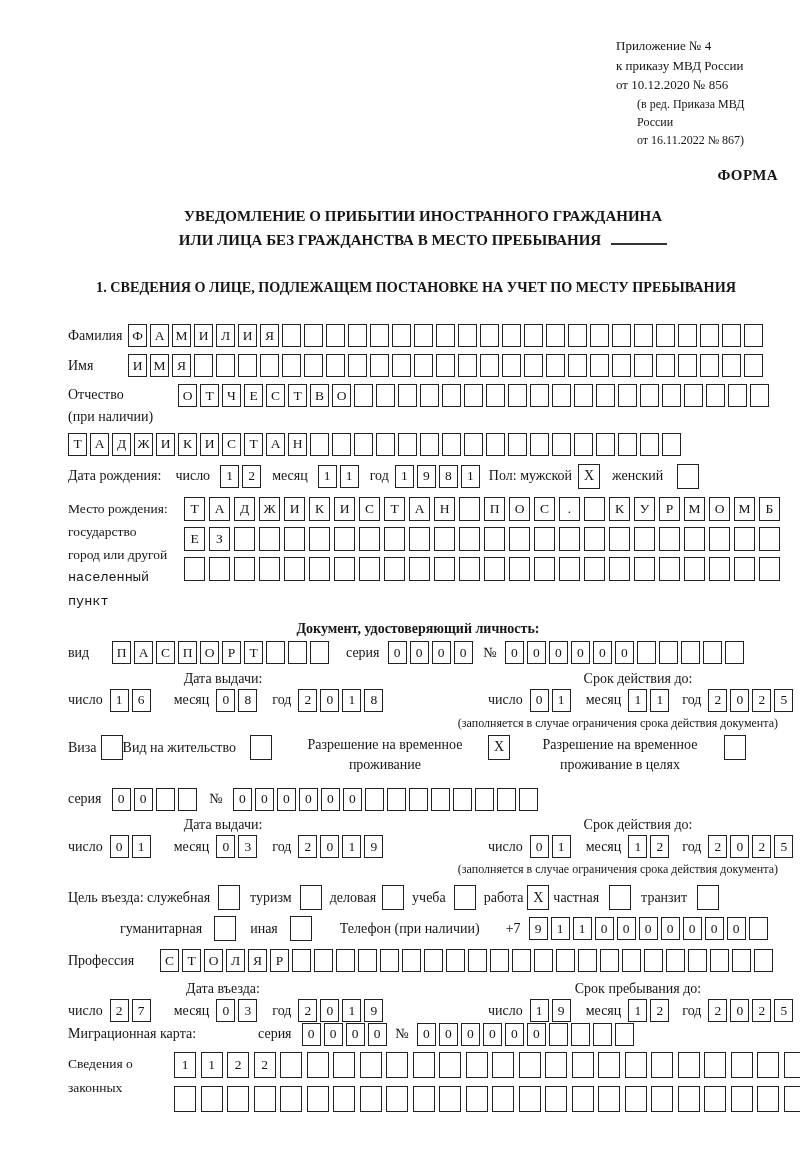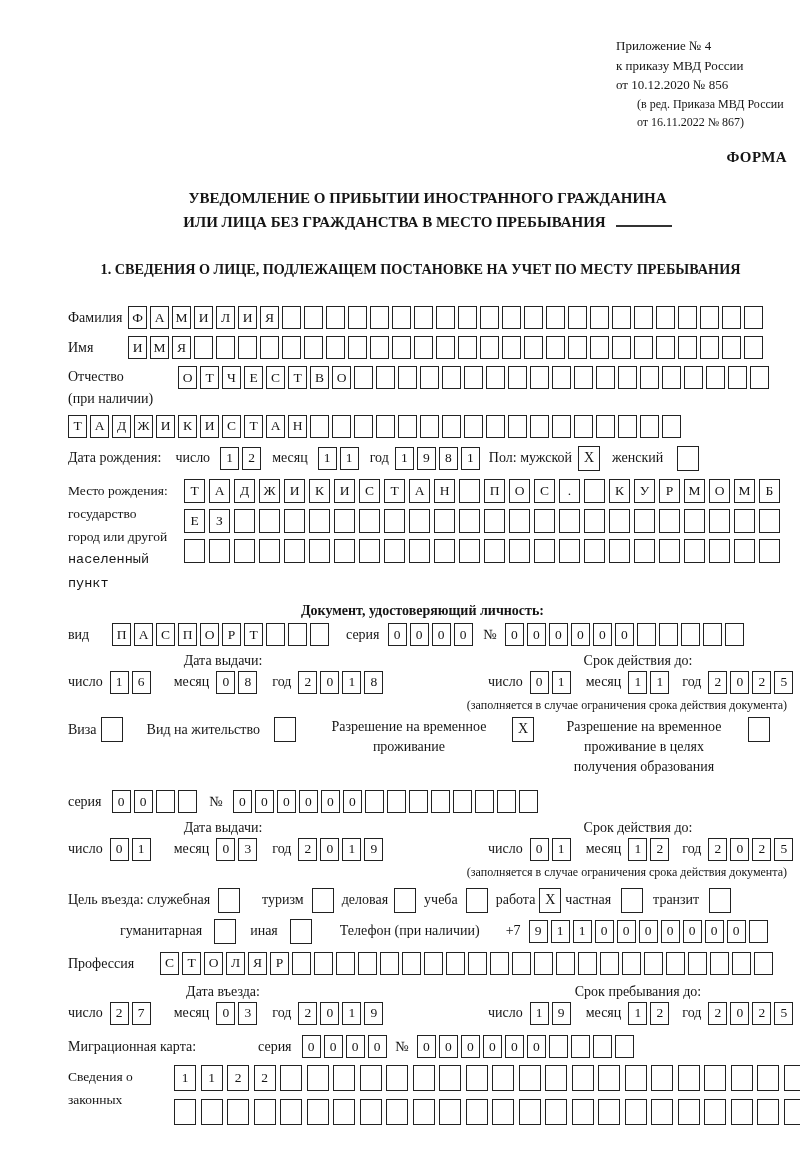--- a/index.html
+++ b/index.html
@@ -1,19 +1,19 @@
 <!DOCTYPE html>
 <html><head>
 <meta charset="utf-8">
 <style>
   html,body{margin:0;padding:0;background:#ffffff;}
   .page{
     width:800px;height:1163px;background:#fff;color:#151515;
     font-family:"Liberation Serif","DejaVu Serif",serif;
-    box-sizing:border-box;padding:36px 13px 0 68px;overflow:hidden;position:relative;
+    box-sizing:border-box;padding:36px 22px 0 68px;overflow:hidden;position:relative;
   }
   
   .ref{margin-left:548px;font-size:13px;line-height:1.5;}
   .ref .small{font-size:12px;margin-left:21px;}
   .forma{text-align:right;font-weight:bold;font-size:15px;margin-top:18px;letter-spacing:.4px;}
   .title{text-align:center;font-weight:bold;font-size:15px;margin-top:20px;line-height:1.65;}
   .blank-line{display:inline-block;width:56px;border-bottom:2px solid #333;height:.9em;margin-left:10px;}
   .sec{font-weight:bold;font-size:14.2px;text-align:center;margin-top:26px;white-space:nowrap;margin-left:-14px;}
   
   .row{display:flex;align-items:flex-start;}
@@ -31,21 +31,21 @@
   .dates-col-l{width:420px;flex:none;}
   .dates-col-r{flex:none;}
   .dates-head{font-size:14px;text-align:center;width:310px;}
   .dates-head.r{width:300px;}
   .drow{display:flex;align-items:center;margin-top:2px;}
   .drow .t{font-size:14px;margin:0 7px 0 0;}
   .note{font-size:12px;text-align:right;margin-top:4px;}
   .intro{font-size:14px;line-height:1.75;margin-top:10px;}
   .ctr{text-align:center;font-size:14px;line-height:1.45;}
   .bold-center{font-weight:bold;font-size:14px;text-align:center;margin-top:8px;margin-left:-10px;}
-  .mt4{margin-top:4px;}.mt6{margin-top:6px;}.mt8{margin-top:8px;}.mt10{margin-top:10px;}.mt12{margin-top:12px;}
+  .mt4{margin-top:4px;}.mt6{margin-top:6px;}.mt8{margin-top:8px;}.mt10{margin-top:0;}.mt12{margin-top:12px;}
 </style>
 </head>
 <body>
 
 <div class="page">
 
   <div class="ref">
     <div>Приложение № 4</div>
     <div>к приказу МВД России</div>
     <div>от 10.12.2020 № 856</div>
@@ -405,35 +405,34 @@
     </div>
   </div>
   <div class="note">(заполняется в случае ограничения срока действия документа)</div>
 
 
   <div class="row mt4">
     <span class="lbl" style="line-height:25px;">Виза</span>
     <span class="cells" style="margin-left:4px;">
         <span class="cell cb"></span>
       </span>
-    <span class="lbl" style="line-height:25px;margin-left:24px;text-align:right;">Вид на жительство</span>
+    <span class="lbl" style="line-height:25px;margin-left:0;text-align:right;">Вид на жительство</span>
     <span class="cells" style="margin-left:14px;">
         <span class="cell cb"></span>
       </span>
     <span class="ctr" style="width:190px;margin-left:18px;">
       <span style="display:block;">Разрешение на временное</span>
       <span style="display:block;">проживание</span>
     </span>
     <span class="cells" style="margin-left:8px;">
         <span class="cell cb">X</span>
       </span>
     <span class="ctr" style="width:192px;margin-left:14px;">
       <span style="display:block;">Разрешение на временное</span>
       <span style="display:block;">проживание в целях</span>
-      <span style="display:block;">получения образования</span>
     </span>
     <span class="cells" style="margin-left:8px;">
         <span class="cell cb"></span>
       </span>
   </div>
 
   <div class="row mt12" style="align-items:center;">
     <span class="lbl" style="margin-right:10px;">серия</span>
     <span class="cells">
         <span class="cell">0</span>
@@ -506,21 +505,21 @@
       </div>
     </div>
   </div>
   <div class="note">(заполняется в случае ограничения срока действия документа)</div>
 
   <div class="row mt8" style="align-items:center;">
     <span class="lbl">Цель въезда: служебная</span>
     <span class="cells" style="margin-left:8px;">
         <span class="cell cb"></span>
       </span>
-    <span class="lbl" style="margin-left:22px;margin-right:8px;">туризм</span>
+    <span class="lbl" style="margin-left:10px;margin-right:8px;">туризм</span>
     <span class="cells">
         <span class="cell cb"></span>
       </span>
     <span class="lbl" style="margin-left:8px;margin-right:6px;">деловая</span>
     <span class="cells">
         <span class="cell cb"></span>
       </span>
     <span class="lbl" style="margin-left:8px;margin-right:8px;">учеба</span>
     <span class="cells">
         <span class="cell cb"></span>

